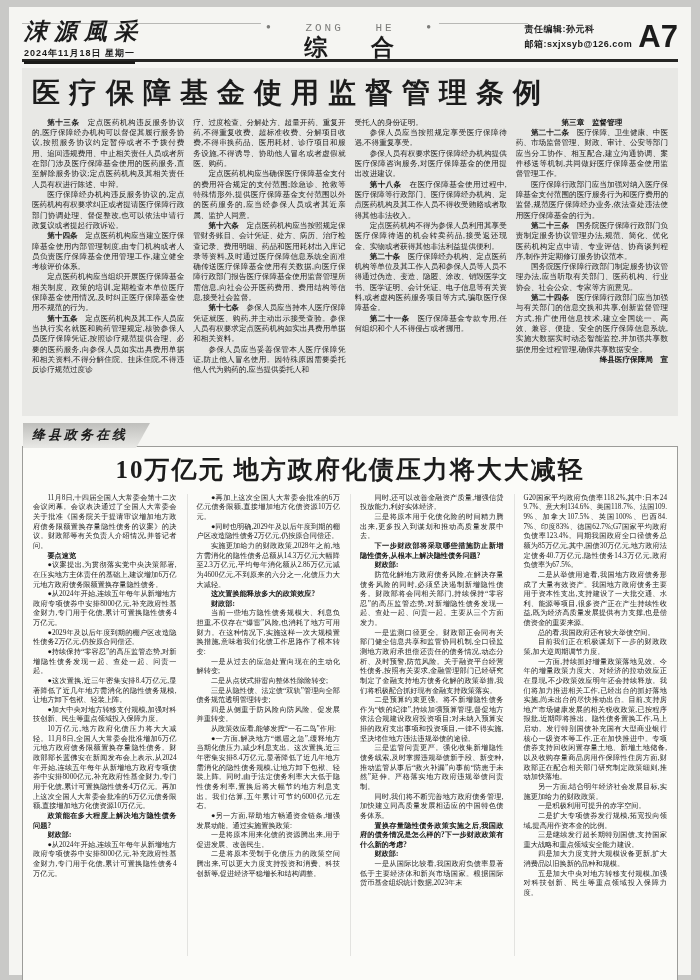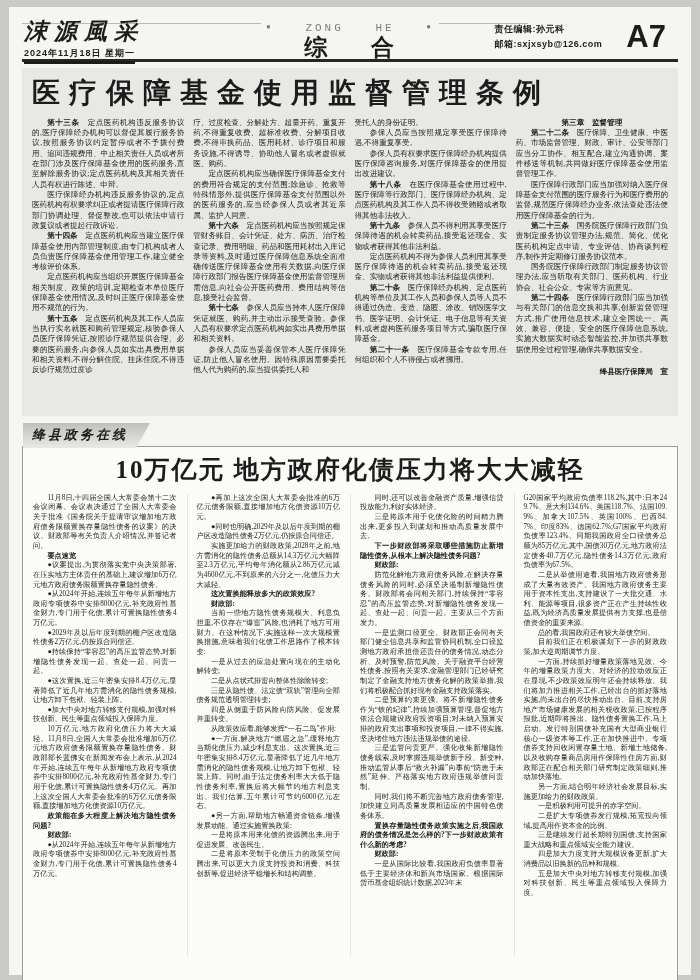--- a/index.html
+++ b/index.html
@@ -10,21 +10,21 @@
   
   .masthead{position:relative;height:52px;border-bottom:3px solid #262624;}
   .top-line{position:absolute;left:0;right:150px;top:16px;height:1px;background:#b8b8b5;}
   .mh-left{position:absolute;left:2px;top:12px;}
   .paper-name{font-style:italic;font-weight:bold;font-size:23px;letter-spacing:7px;line-height:1;font-family:"DejaVu Serif",serif;}
   .paper-date{margin-top:3px;font-size:9px;font-weight:bold;font-family:"Liberation Sans",sans-serif;border-bottom:3px solid #1b1b19;padding-bottom:1px;display:inline-block;letter-spacing:1px;}
   .mh-center{position:absolute;left:50%;top:8px;transform:translateX(-50%);text-align:center;}
   .pinyin{display:inline-block;background:#f5f5f2;padding:0 5px;font-family:Liberation Mono, monospace;font-size:11px;color:#7d7d7a;letter-spacing:3px;word-spacing:22px;position:relative;top:2px;}
   .pinyin .dot{font-size:8px;position:relative;top:-2px;color:#7d7d7a;}
   .section-title{font-size:23px;font-weight:bold;word-spacing:34px;letter-spacing:2px;line-height:1.1;margin-top:2px;}
-  .mh-right{position:absolute;right:12px;top:14px;display:flex;align-items:center;gap:24px;font-family:"Liberation Sans",sans-serif;}
+  .mh-right{position:absolute;right:0;top:14px;display:flex;align-items:center;gap:6px;font-family:"Liberation Sans",sans-serif;}
   .editor-block{font-size:9px;font-weight:bold;line-height:1.6;letter-spacing:0.5px;}
   .page-no{font-size:31px;font-weight:800;letter-spacing:0;line-height:1;}
 
   
   .art1{margin-top:6px;background:#e8e8e5;padding:7px 10px 5px;height:348px;box-sizing:border-box;}
   .art1 h1{margin:3px 0 9px;text-align:left;font-size:28px;font-weight:bold;letter-spacing:9px;line-height:1.1;}
   .cols{display:flex;gap:9px;overflow:hidden;}
   .art1 .cols{height:288px;font-size:7.6px;line-height:1.36;}
   .col{flex:1 1 0;min-width:0;overflow:hidden;}
 
@@ -33,21 +33,21 @@
   .gov-tab{display:inline-block;margin-left:1px;font-size:13px;font-weight:bold;font-style:italic;letter-spacing:3px;padding:3px 22px 4px 9px;background:linear-gradient(180deg,#bfbfbc,#e9e9e6);clip-path:polygon(0 0,100% 0,calc(100% - 14px) 100%,0 100%);position:relative;z-index:2;}
   .gov-box{border:1px solid #9c9c99;background:#fbfbf8;margin-top:-2px;padding:8px 10px 8px;height:676px;box-sizing:border-box;}
   .gov-box h2{margin:1px 0 9px;text-align:center;font-size:25px;font-weight:bold;letter-spacing:2px;line-height:1.15;}
   .gov-box .cols{height:462px;font-size:7.2px;line-height:1.34;gap:10px;}
   .gov-box .col + .col{border-left:1px solid #e3e3e0;padding-left:9px;}
 
   
   .para{margin:0;text-indent:2em;text-align:justify;word-break:break-all;}
   .para.cont{text-indent:0;}
   .para.center{text-indent:0;text-align:center;font-weight:bold;}
-  .para.right{text-indent:0;text-align:right;font-weight:bold;margin-top:12px;}
+  .para.right{text-indent:0;text-align:right;font-weight:bold;}
   .para.q{font-weight:bold;}
   .para b{font-weight:bold;}
 </style>
 </head>
 <body>
 
 <div class="page">
   <div class="sheet">
 
     <div class="masthead">
@@ -84,21 +84,20 @@
             <p class="para">定点医药机构应当确保医疗保障基金支付的费用符合规定的支付范围;除急诊、抢救等特殊情形外,提供医疗保障基金支付范围以外的医药服务的,应当经参保人员或者其近亲属、监护人同意。</p>
             <p class="para"><b>第十六条　</b>定点医药机构应当按照规定保管财务账目、会计凭证、处方、病历、治疗检查记录、费用明细、药品和医用耗材出入库记录等资料,及时通过医疗保障信息系统全面准确传送医疗保障基金使用有关数据,向医疗保障行政部门报告医疗保障基金使用监督管理所需信息,向社会公开医药费用、费用结构等信息,接受社会监督。</p>
             <p class="para"><b>第十七条　</b>参保人员应当持本人医疗保障凭证就医、购药,并主动出示接受查验。参保人员有权要求定点医药机构如实出具费用单据和相关资料。</p>
             <p class="para">参保人员应当妥善保管本人医疗保障凭证,防止他人冒名使用。因特殊原因需要委托他人代为购药的,应当提供委托人和</p>
           </div>
           <div class="col">
             <p class="para cont">受托人的身份证明。</p>
             <p class="para">参保人员应当按照规定享受医疗保障待遇,不得重复享受。</p>
             <p class="para">参保人员有权要求医疗保障经办机构提供医疗保障咨询服务,对医疗保障基金的使用提出改进建议。</p>
             <p class="para"><b>第十八条　</b>在医疗保障基金使用过程中,医疗保障等行政部门、医疗保障经办机构、定点医药机构及其工作人员不得收受贿赂或者取得其他非法收入。</p>
-            <p class="para"><b>第十九条　</b>参保人员不得利用其享受医疗保障待遇的机会转卖药品,接受返还现金、实物或者获得其他非法利益。</p>
             <p class="para">定点医药机构不得为参保人员利用其享受医疗保障待遇的机会转卖药品,接受返还现金、实物或者获得其他非法利益提供便利。</p>
             <p class="para"><b>第二十条　</b>医疗保障经办机构、定点医药机构等单位及其工作人员和参保人员等人员不得通过伪造、变造、隐匿、涂改、销毁医学文书、医学证明、会计凭证、电子信息等有关资料,或者虚构医药服务项目等方式,骗取医疗保障基金。</p>
             <p class="para"><b>第二十一条　</b>医疗保障基金专款专用,任何组织和个人不得侵占或者挪用。</p>
           </div>
           <div class="col">
             <p class="para center">第三章　监督管理</p>
             <p class="para"><b>第二十二条　</b>医疗保障、卫生健康、中医药、市场监督管理、财政、审计、公安等部门应当分工协作、相互配合,建立沟通协调、案件移送等机制,共同做好医疗保障基金使用监督管理工作。</p>
             <p class="para">医疗保障行政部门应当加强对纳入医疗保障基金支付范围的医疗服务行为和医疗费用的监督,规范医疗保障经办业务,依法查处违法使用医疗保障基金的行为。</p>
             <p class="para"><b>第二十三条　</b>国务院医疗保障行政部门负责制定服务协议管理办法,规范、简化、优化医药机构定点申请、专业评估、协商谈判程序,制作并定期修订服务协议范本。</p>
             <p class="para">国务院医疗保障行政部门制定服务协议管理办法,应当听取有关部门、医药机构、行业协会、社会公众、专家等方面意见。</p>

